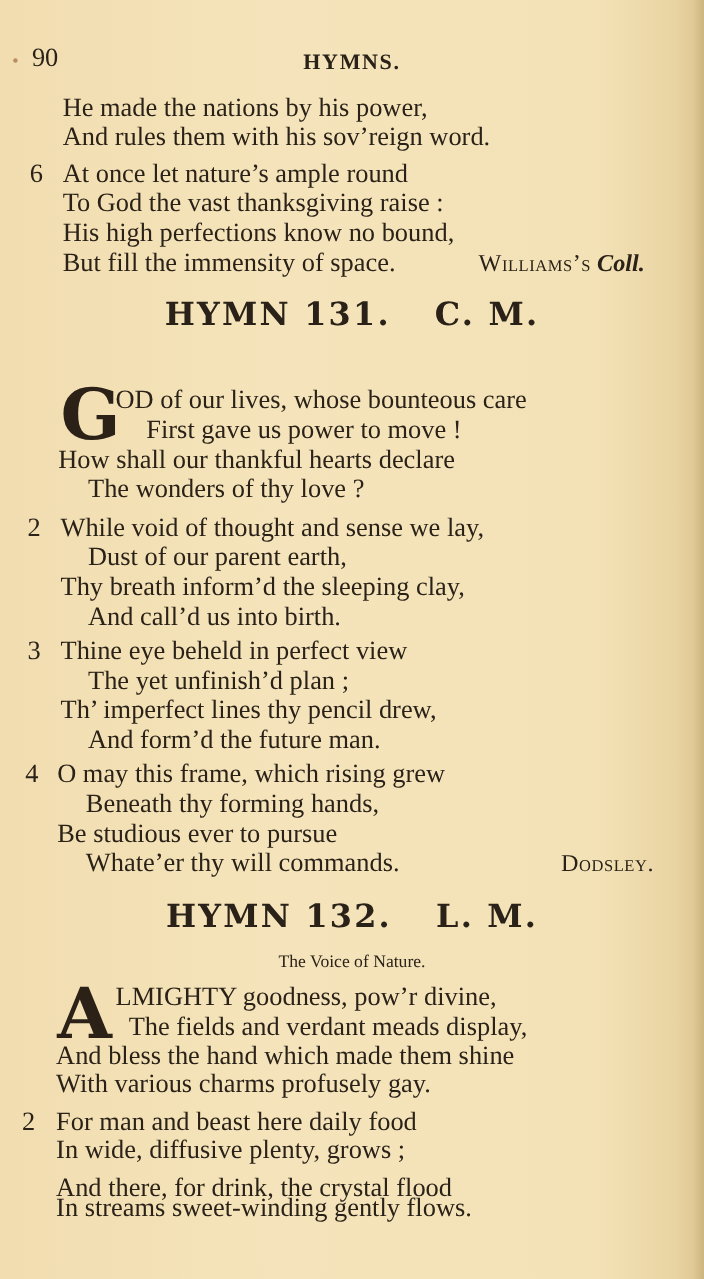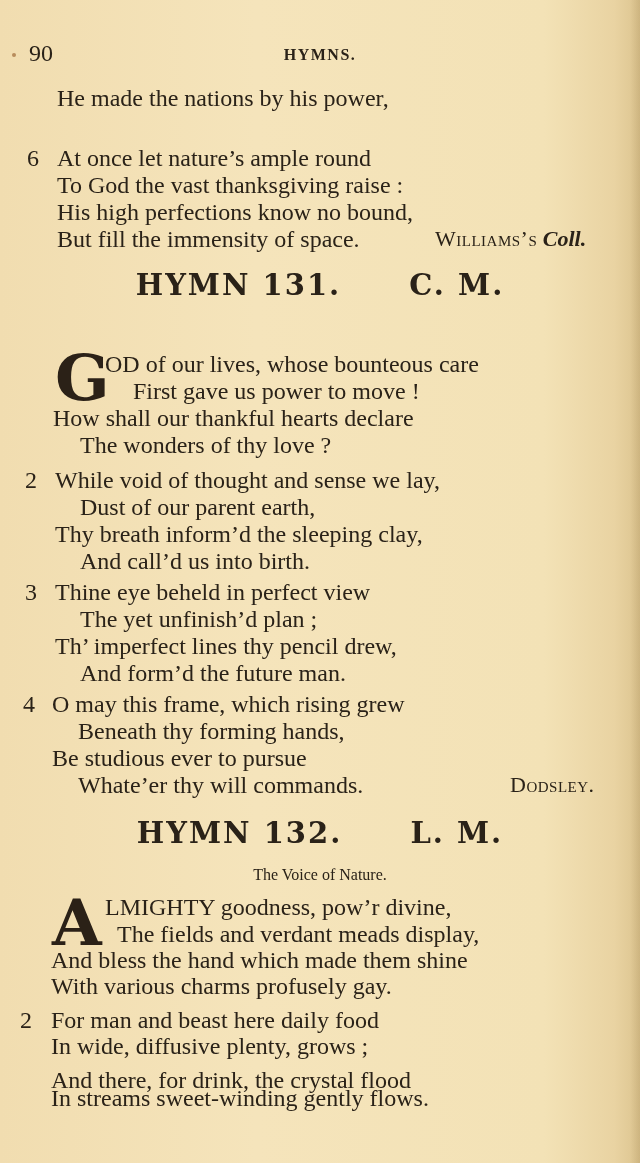--- a/index.html
+++ b/index.html
@@ -8,44 +8,45 @@
     background: #f3e2b8;
     background: linear-gradient(90deg, #f1ddb0 0%, #f5e4bb 40%, #f3e2b6 85%, #e9d3a2 96%, #dcc48f 100%);
     font-family: "Liberation Serif", "DejaVu Serif", serif;
     color: #2a2218;
     position: relative;
   }
   .page { position: absolute; left: 0; top: 0; width: 640px; height: 1163px; }
   .header { position: absolute; top: 40px; left: 0; width: 640px; height: 30px; padding-left: 20px; }
   .pagenum { position: absolute; left: 29px; top: 0; font-size: 24px; letter-spacing: 0px; }
   .pagedot { position: absolute; left: 12px; top: 13px; width: 4px; height: 4px; background: #b88c5c; border-radius: 2px; }
-  .running { position: absolute; left: 0; width: 640px; top: 6px; text-align: center; font-size: 16px; letter-spacing: 1.5px; font-weight: bold; }
+  .running { position: absolute; left: 0; width: 640px; top: 6px; text-align: center; font-size: 20px; letter-spacing: 1.5px; font-weight: bold; }
   .line { position: absolute; font-size: 24px; white-space: nowrap; line-height: 28px; }
   .vnum { position: absolute; font-size: 24px; line-height: 28px; }
   .credit { position: absolute; font-size: 22px; line-height: 28px; white-space: nowrap; }
   .sc { font-variant: small-caps; letter-spacing: 0.5px; }
   .it { font-style: italic; font-weight: bold; }
   .hymn-title { position: absolute; left: 0; width: 640px; text-align: center; font-size: 29px; font-weight: bold; letter-spacing: 2px; font-family: "DejaVu Serif", serif; }
-  .hymn-title span { margin: 0 28px; }
+  .hymn-title span { margin: 0 14px; }
   .subtitle { position: absolute; left: 0; width: 640px; text-align: center; font-size: 16px; }
   .dropcap { position: absolute; font-size: 64px; line-height: 60px; font-weight: bold; font-family: "DejaVu Serif", serif; color: #2b2117; }
   .edge { position: absolute; right: 0; top: 0; width: 10px; height: 1163px; background: linear-gradient(90deg, rgba(0,0,0,0) 0%, rgba(120,90,40,0.15) 100%); }
 </style>
 </head>
 <body>
 
 <div class="page">
 
   <div class="header">
     <span class="pagedot"></span>
     <span class="pagenum">90</span>
     <div class="running">HYMNS.</div>
   </div>
 
   <div class="line" style="left:57px;top:84px">He made the nations by his power,</div>
+  <div class="line" style="left:57px;top:111px">And rules them with his sov’reign word.</div>
 
   <div class="vnum" style="left:27px;top:144px">6</div>
   <div class="line" style="left:57px;top:144px">At once let nature’s ample round</div>
   <div class="line" style="left:57px;top:171px">To God the vast thanksgiving raise :</div>
   <div class="line" style="left:57px;top:198px">His high perfections know no bound,</div>
   <div class="line" style="left:57px;top:225px">But fill the immensity of space.</div>
   <div class="credit" style="left:435px;top:225px">
     <span class="sc">Williams’s</span>
     <span class="it">Coll.</span>
   </div>

